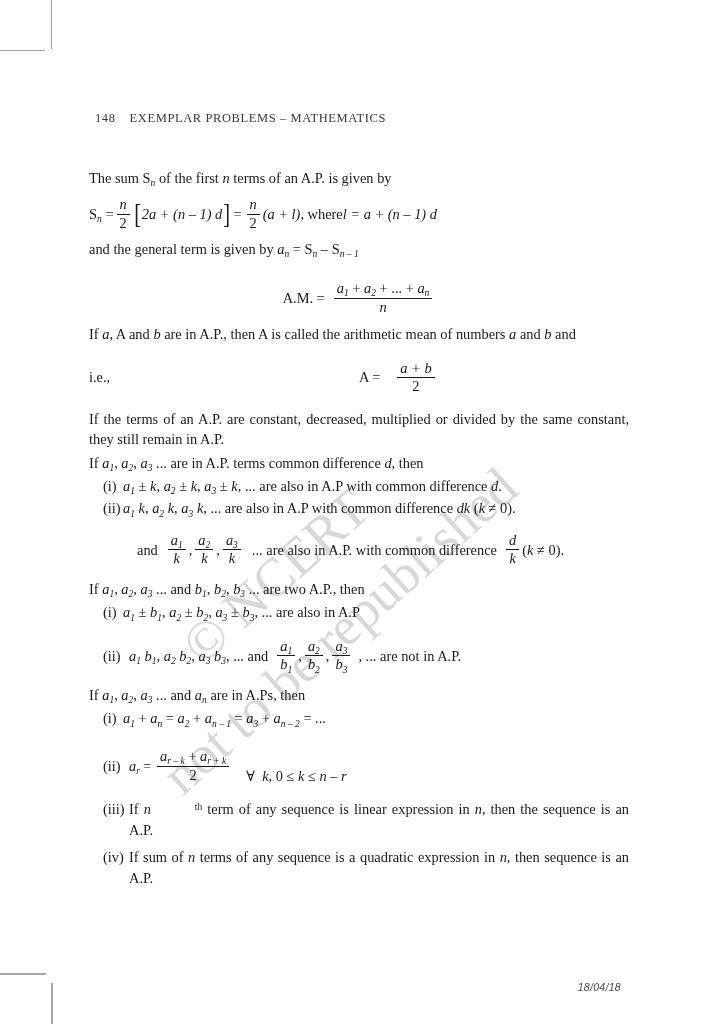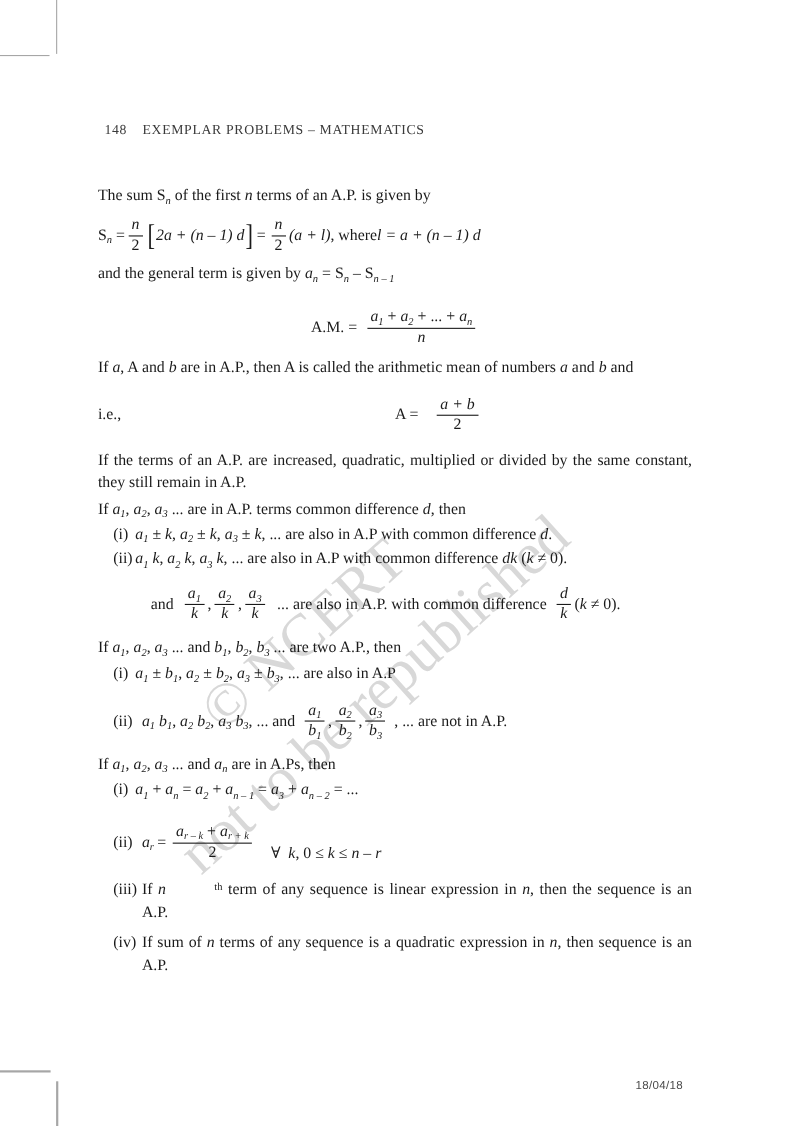--- a/index.html
+++ b/index.html
@@ -196,20 +196,21 @@
   }
 
   .footer-date {
     position: absolute;
     right: 96px;
     top: 981px;
     font-size: 10.5px;
     font-family: "Liberation Sans", sans-serif;
     color: #4a4a4a;
     letter-spacing: 0.3px;
+    font-style: italic;
   }
 
   .nowrap { white-space: nowrap; }
 </style>
 </head>
 <body>
 
 <div class="crop-v-top"></div>
 <div class="crop-h-top"></div>
 <div class="crop-h-bot"></div>
@@ -273,21 +274,21 @@
 
     <div class="eq-row" style="margin-top:16px;margin-bottom:14px;">
       <span class="eq-lead" style="width:270px;">i.e.,</span>
       <span style="margin-right:14px;">A =</span>
       <span class="frac">
         <span class="num it">a + b</span>
         <span class="den">2</span>
       </span>
     </div>
 
-    <p class="para justify">If the terms of an A.P. are increased, quadratic, multiplied or divided by the same constant, they  still remain in A.P.</p>
+    <p class="para justify">If the terms of an A.P. are constant, decreased, multiplied or divided by the same constant, they  still remain in A.P.</p>
 
     <p class="para">
       <span>If </span><span><i>a</i><sub>1</sub>, <i>a</i><sub>2</sub>, <i>a</i><sub>3</sub></span><span> ... are in A.P. terms common difference </span><i>d</i><span>, then</span>
     </p>
 
     <div class="listitem">
       <span class="marker romannum">(i)</span>
       <span class="body"><i>a</i><sub>1</sub> ± <i>k</i>, <i>a</i><sub>2</sub> ± <i>k</i>, <i>a</i><sub>3</sub> ± <i>k</i>, ... are also in A.P  with common difference <i>d</i>.</span>
     </div>
 

